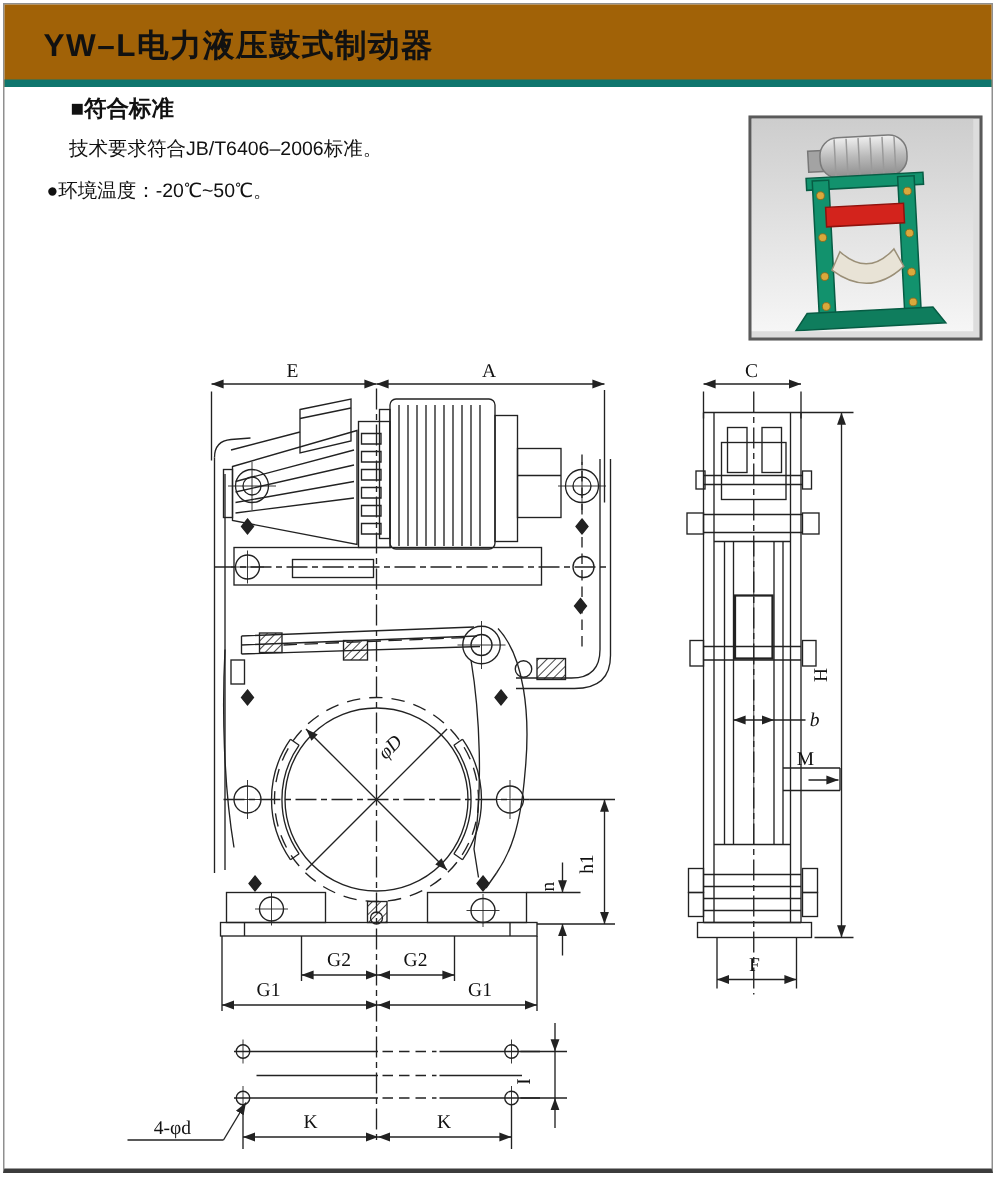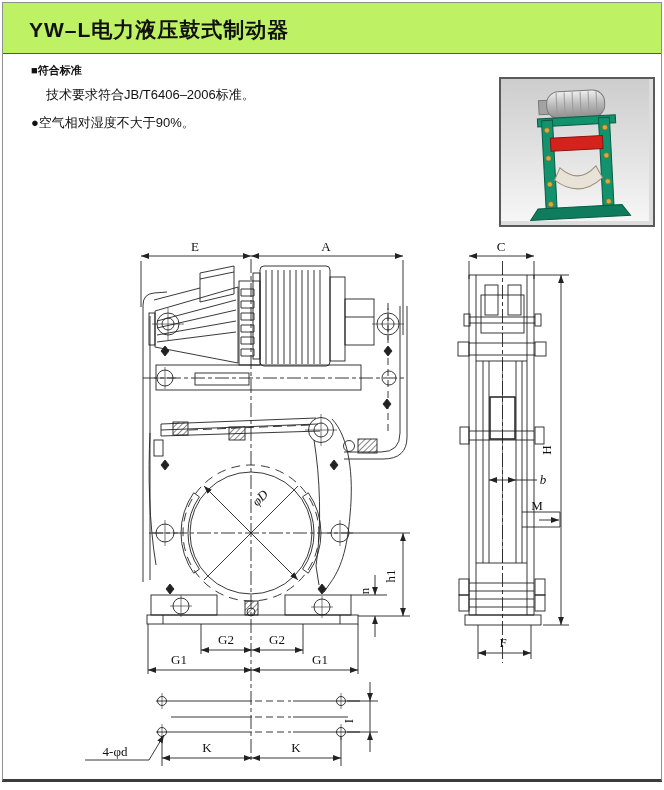--- a/index.html
+++ b/index.html
@@ -1,24 +1,24 @@
 <!DOCTYPE html>
 <html><head>
 <meta charset="utf-8">
 <style>
   html,body{margin:0;padding:0;background:#fff;width:664px;height:790px;
     font-family:"Liberation Sans",sans-serif;}
   .page{position:absolute;left:2px;top:2px;width:658px;height:776px;
     background:#fff;border:1px solid #8f8f8f;border-bottom:3px solid #3c3c3c;}
-  .title-bar{position:absolute;left:0;top:0;right:0;height:50px;background:#bef264;
-    border-bottom:1px solid #0f766e;}
+  .title-bar{position:absolute;left:0;top:0;right:0;height:50px;background:#a16207;
+    border-bottom:5px solid #0f766e;}
   .title-bar h1{margin:0;padding:13px 0 0 26px;font-size:21px;font-weight:bold;
     color:#111;letter-spacing:1px;font-family:"Liberation Sans",sans-serif;}
   .text-block{position:absolute;left:28px;top:60px;width:450px;color:#111;}
-  .text-block h3{font-size:11px;font-weight:bold;margin:0 0 8px 0;}
+  .text-block h3{font-size:15px;font-weight:bold;margin:0 0 8px 16px;}
   .text-block p.indent{font-size:13px;margin:0 0 10px 15px;}
   .text-block p.bullet{font-size:13px;margin:0 0 8.5px 0;}
   .photo-box{position:absolute;left:496px;top:74px;width:152px;height:146px;
     border:2px solid #5a5a5a;overflow:hidden;background:#ddd;}
   .drawing{position:absolute;left:0;top:228px;width:658px;height:545px;}
   svg text{stroke:none;}
   .dim{fill:#111;font-size:13px;font-family:"Liberation Serif",serif;text-anchor:middle;}
   .dim.it{font-style:italic;}
 </style>
 </head>
@@ -26,21 +26,21 @@
 
 <div class="page">
 
   <header class="title-bar">
     <h1>YW–L电力液压鼓式制动器</h1>
   </header>
 
   <section class="text-block">
     <h3>■符合标准</h3>
     <p class="indent">技术要求符合JB/T6406–2006标准。</p>
-    <p class="bullet">●空气相对湿度不大于90%。</p>
+    <p class="bullet">●环境温度：-20℃~50℃。</p>
   </section>
 
   <figure class="photo-box" style="margin:0">
     <svg width="148" height="142" viewBox="0 0 148 142">
       <defs>
         <linearGradient id="pg" x1="0" y1="0" x2="0" y2="1">
           <stop offset="0" stop-color="#cdcdcd"></stop>
             <stop offset="1" stop-color="#f6f6f6"></stop>
         </linearGradient>
         <linearGradient id="mg" x1="0" y1="0" x2="0" y2="1">

